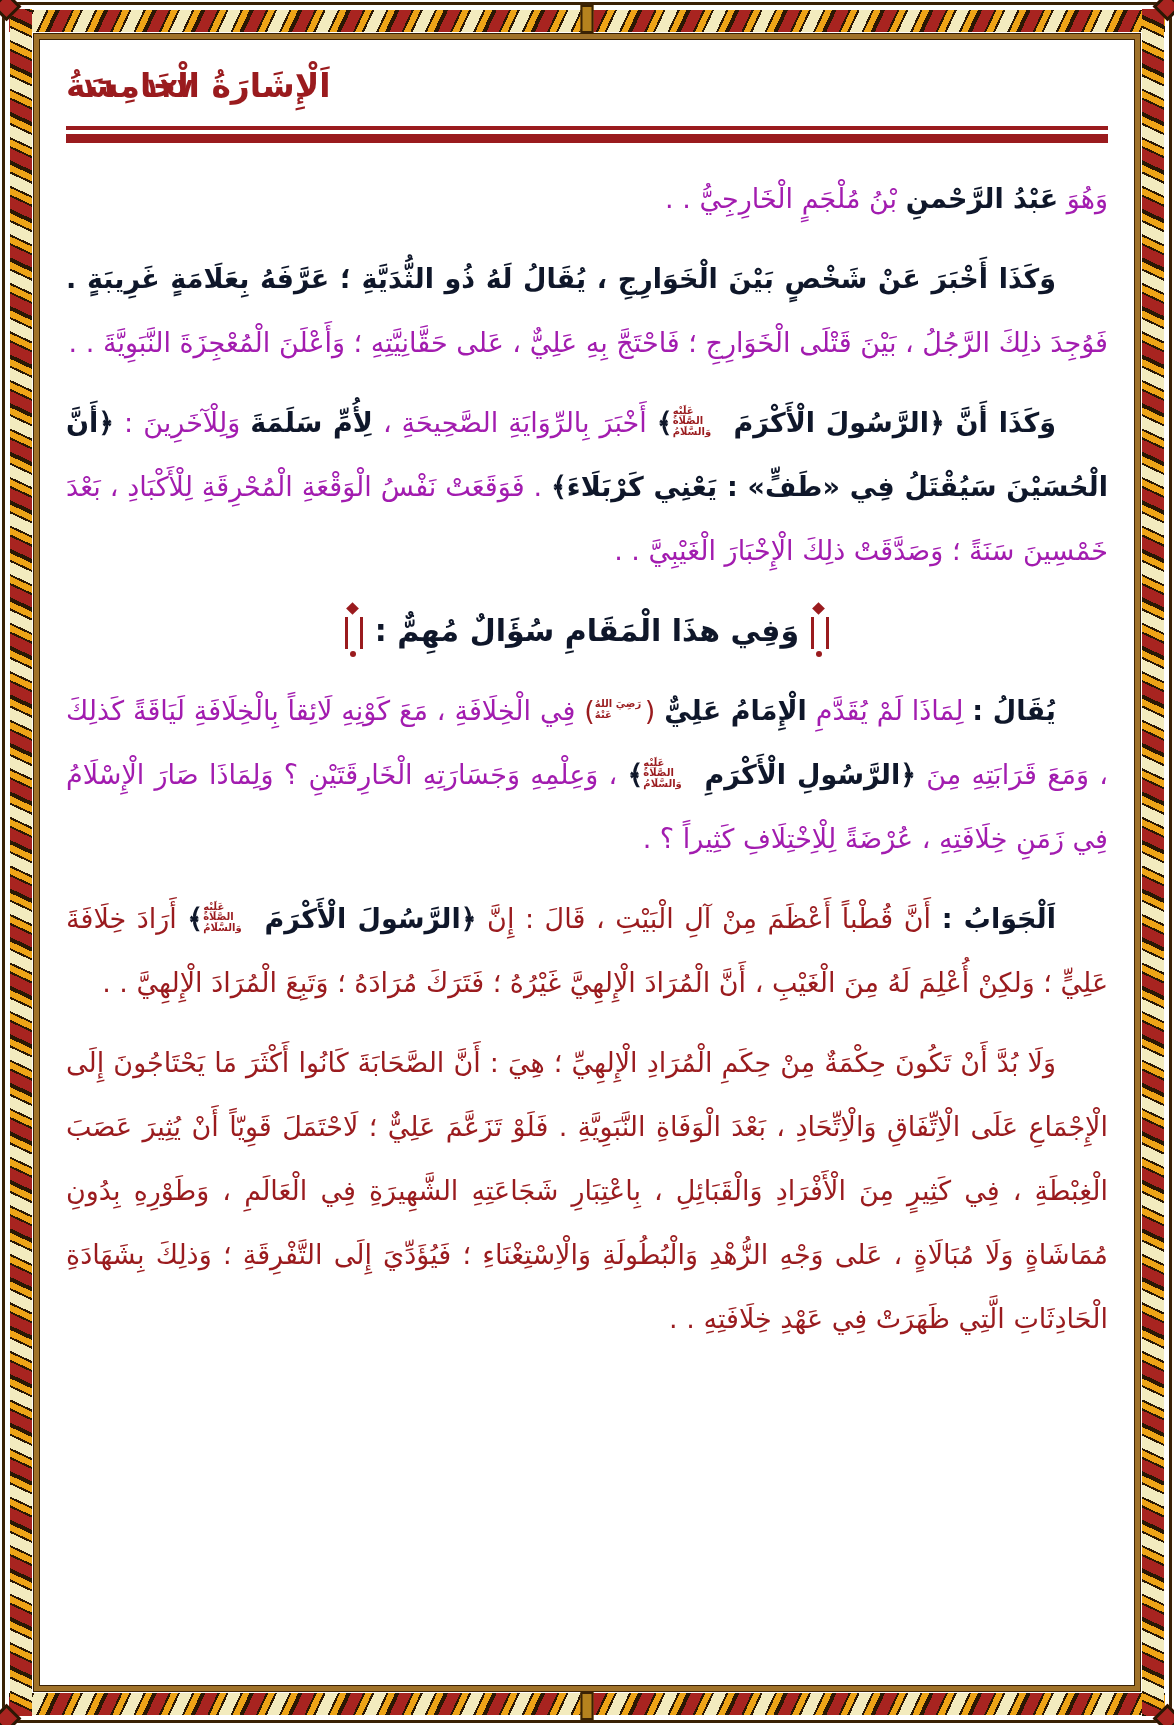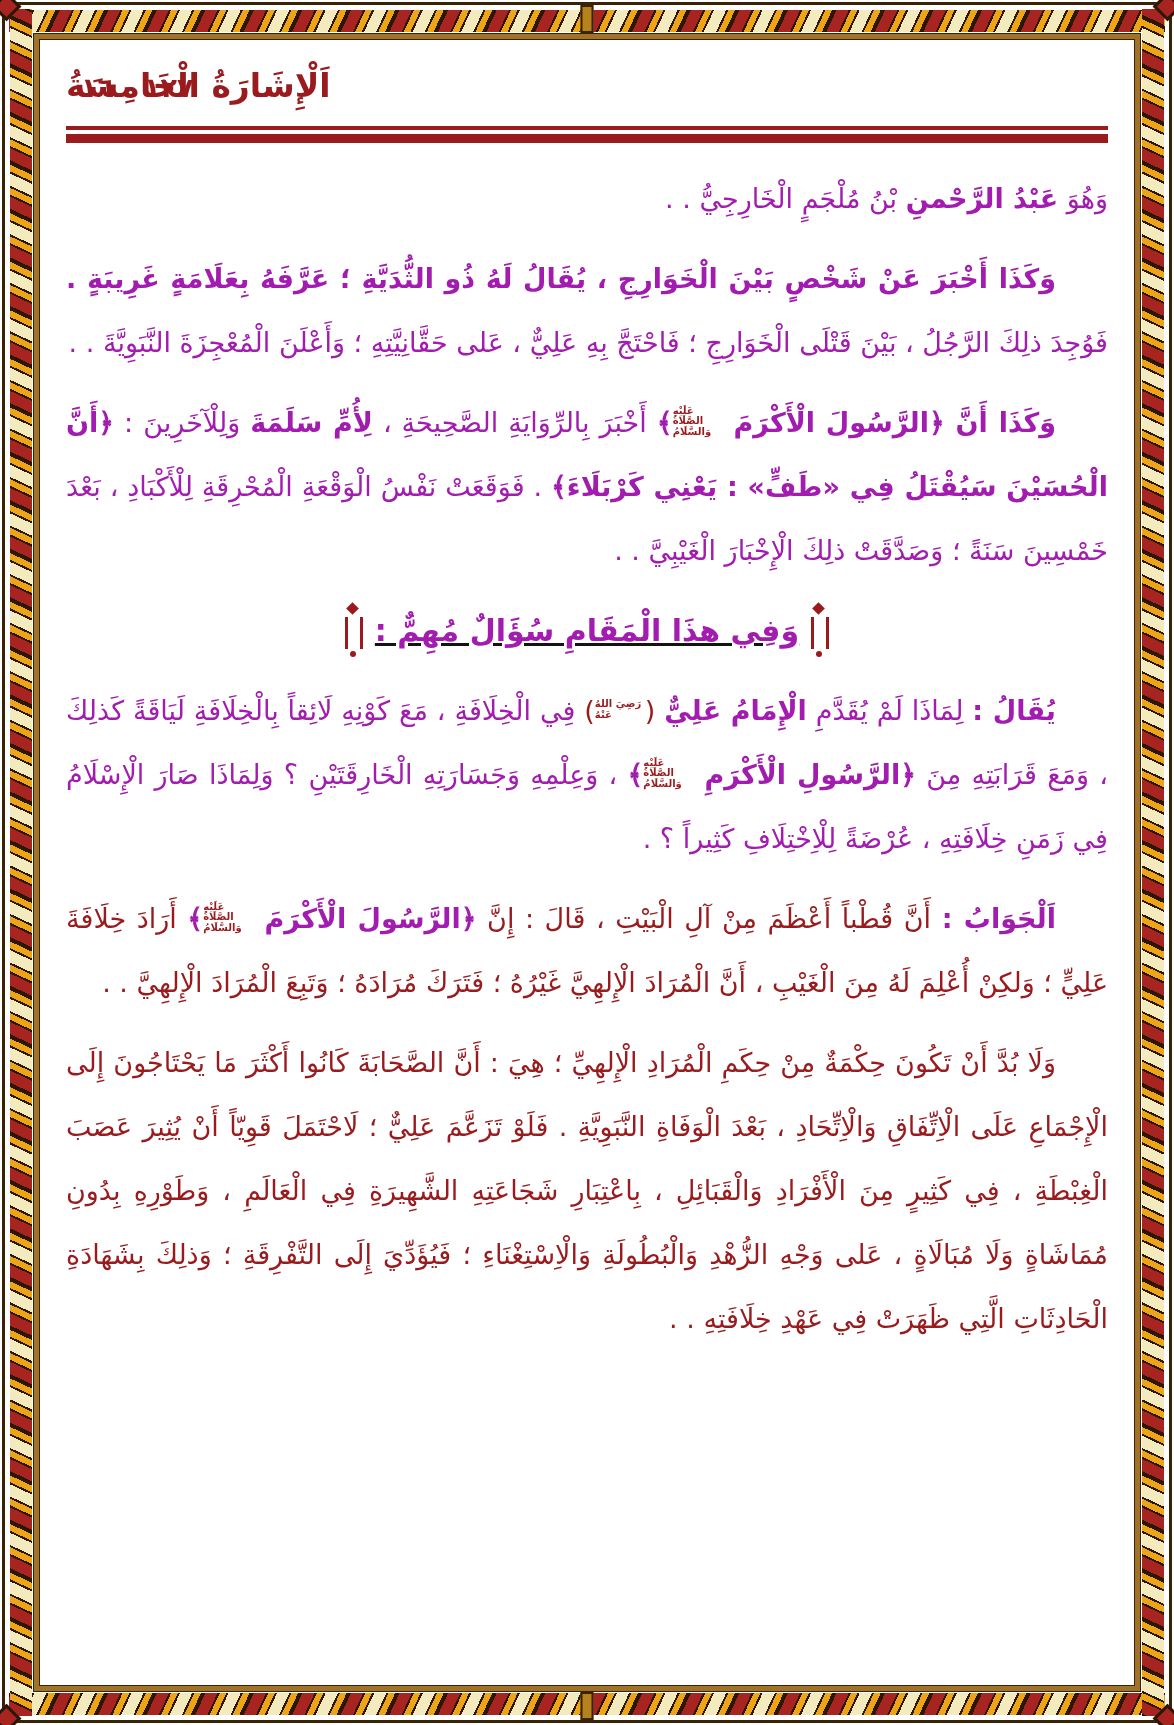--- a/index.html
+++ b/index.html
@@ -47,24 +47,24 @@
   .title{margin:0;padding-top:20px;text-align:left;
     font-size:33px;font-weight:bold;color:#9a1b1e;}
   .rule{margin-top:16px;}
   .rule .thin{height:4px;background:#9a1b1e;}
   .rule .gap{height:4px;}
   .rule .thick{height:9px;background:#9a1b1e;}
   .body{margin-top:24px;font-size:27px;line-height:64px;
     text-align:justify;color:#141414;}
   .para{margin:0 0 16px;}
   .para.indent{text-indent:52px;}
-  .para.center{text-align:center;text-indent:0;font-size:30px;margin:4px 0 16px;text-decoration:underline;}
+  .para.center{text-align:center;text-indent:0;font-size:30px;margin:4px 0 16px;}
   .run.black{color:#a21caf;}
   .run.red{color:#9a1b1e;}
-  .run.red-bold{color:#a21caf;font-weight:bold;}
+  .run.red-bold{color:#0f172a;font-weight:bold;}
   .run.seal{display:inline-block;width:50px;font-size:10px;line-height:1.05;
     color:#9a1b1e;text-align:left;vertical-align:middle;font-weight:bold;
     text-indent:0;white-space:normal;transform:translateY(-3px);}
   .orn{display:inline-block;width:12px;height:32px;margin:0 12px;
     border-left:3px solid #9a1b1e;border-right:3px solid #9a1b1e;
     vertical-align:middle;position:relative;}
   .orn::before{content:"";position:absolute;top:-13px;left:0px;
     width:9px;height:9px;background:#9a1b1e;transform:rotate(45deg);}
   .orn::after{content:"";position:absolute;bottom:-8px;left:2px;
     width:6px;height:6px;border-radius:50%;background:#9a1b1e;}

